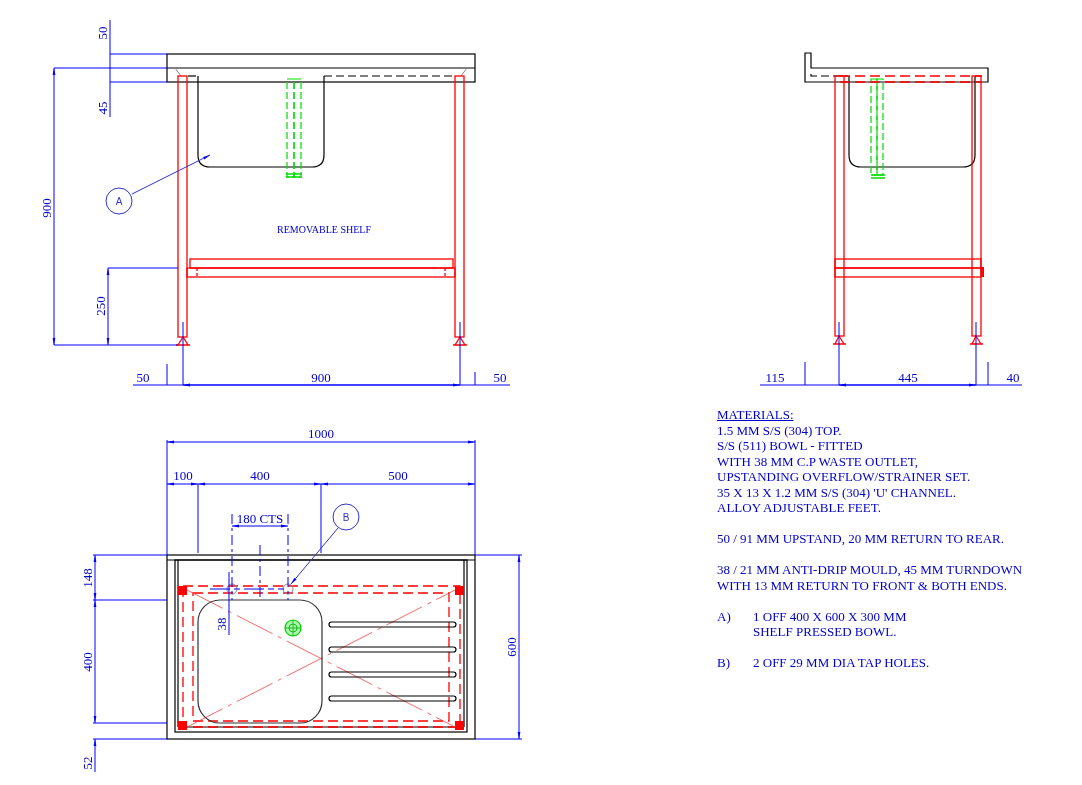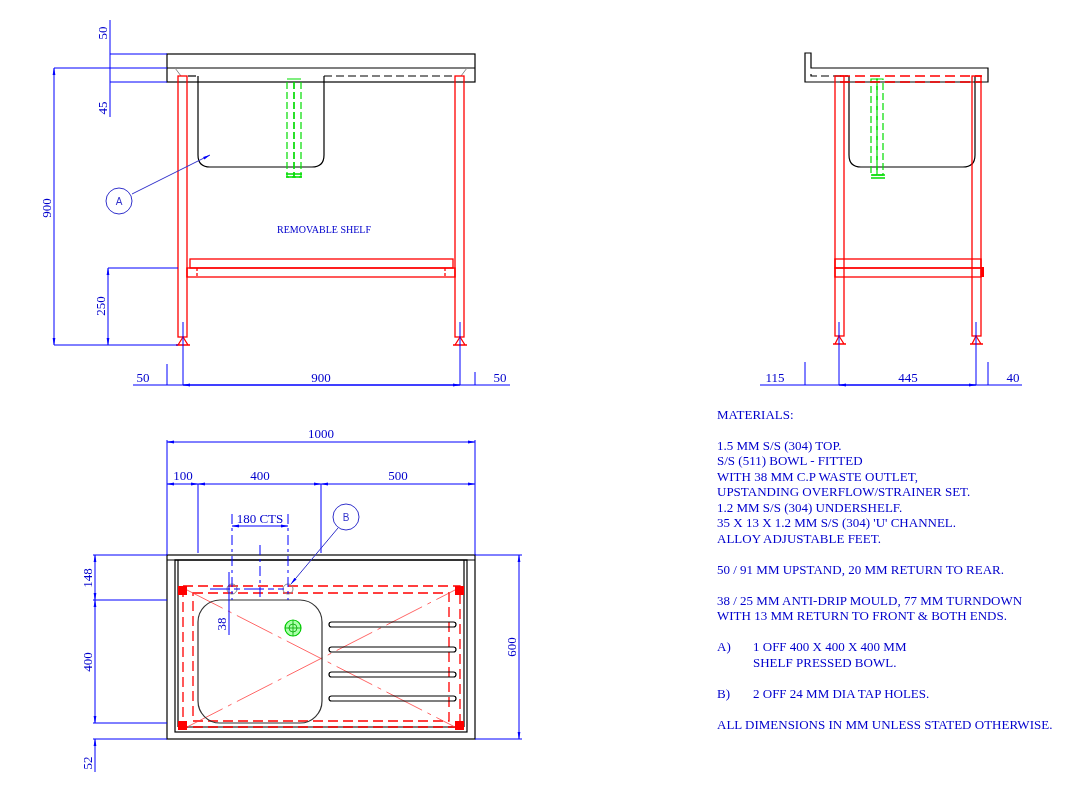--- a/index.html
+++ b/index.html
@@ -11,21 +11,21 @@
   .redthin { stroke: #ff4040; fill: none; stroke-width: 0.8; stroke-dasharray: 40 6 4 6; }
   .blkdash { stroke: #000; fill: none; stroke-width: 1.2; stroke-dasharray: 8 4; }
   .grn { stroke: #00dd00; fill: none; stroke-width: 1.2; stroke-dasharray: 7 3; }
   .grnsolid { stroke: #00dd00; fill: none; stroke-width: 1.5; }
   .dim { stroke: #0000ff; fill: none; stroke-width: 1; }
   .dimdash { stroke: #0000ff; fill: none; stroke-width: 1; stroke-dasharray: 10 4 3 4; }
   .gry { stroke: #888; fill: none; stroke-width: 1; }
   .dt { fill: #0000cc; font-family: "Liberation Serif", serif; font-size: 13px; }
   .lbl { fill: #3333cc; font-family: "Liberation Sans", sans-serif; font-size: 10px; }
   .notes { position: absolute; left: 717px; top: 407px; color: #0000cc; font-family: "Liberation Serif", serif; font-size: 13px; line-height: 15.5px; }
-  .notes .title { margin-bottom: 15px; }
+  .notes .title { text-decoration: underline; }
   .notes .line { white-space: pre; }
   .notes .gap { height: 15.5px; }
   .notes .item { display: flex; }
   .notes .item .key { width: 36px; }
   .shelf-label { position: absolute; left: 277px; top: 224px; color: #0000cc; font-size: 10px; font-family: "Liberation Serif", serif; text-align: center; }
 </style>
 </head>
 <body>
 
 <svg width="1082" height="785" viewBox="0 0 1082 785">
@@ -192,37 +192,35 @@
 </svg>
 
 <div class="shelf-label">REMOVABLE SHELF</div>
 
 <div class="notes">
   <div class="title">MATERIALS:</div>
   <div class="line">1.5 MM S/S (304) TOP.</div>
   <div class="line">S/S (511) BOWL - FITTED</div>
   <div class="line">WITH 38 MM C.P WASTE OUTLET,</div>
   <div class="line">UPSTANDING OVERFLOW/STRAINER SET.</div>
-  <div class="line">1.2 MM S/S (304) UNDERSHELF.</div>
   <div class="line">35 X 13 X 1.2 MM S/S (304) 'U' CHANNEL.</div>
   <div class="line">ALLOY ADJUSTABLE FEET.</div>
   <div class="gap"></div>
   <div class="line">50 / 91 MM UPSTAND, 20 MM RETURN TO REAR.</div>
   <div class="gap"></div>
-  <div class="line">38 / 25 MM ANTI-DRIP MOULD, 77 MM TURNDOWN</div>
+  <div class="line">38 / 21 MM ANTI-DRIP MOULD, 45 MM TURNDOWN</div>
   <div class="line">WITH 13 MM RETURN TO FRONT &amp; BOTH ENDS.</div>
   <div class="gap"></div>
   <div class="item">
     <span class="key">A)</span>
-    <span>1 OFF 400 X 400 X 400 MM</span>
+    <span>1 OFF 400 X 600 X 300 MM</span>
   </div>
   <div class="item">
     <span class="key"></span>
     <span>SHELF PRESSED BOWL.</span>
   </div>
   <div class="gap"></div>
   <div class="item">
     <span class="key">B)</span>
-    <span>2 OFF 24 MM DIA TAP HOLES.</span>
+    <span>2 OFF 29 MM DIA TAP HOLES.</span>
   </div>
   <div class="gap"></div>
-  <div class="line">ALL DIMENSIONS IN MM UNLESS STATED OTHERWISE.</div>
 </div>
 
 </body></html>

